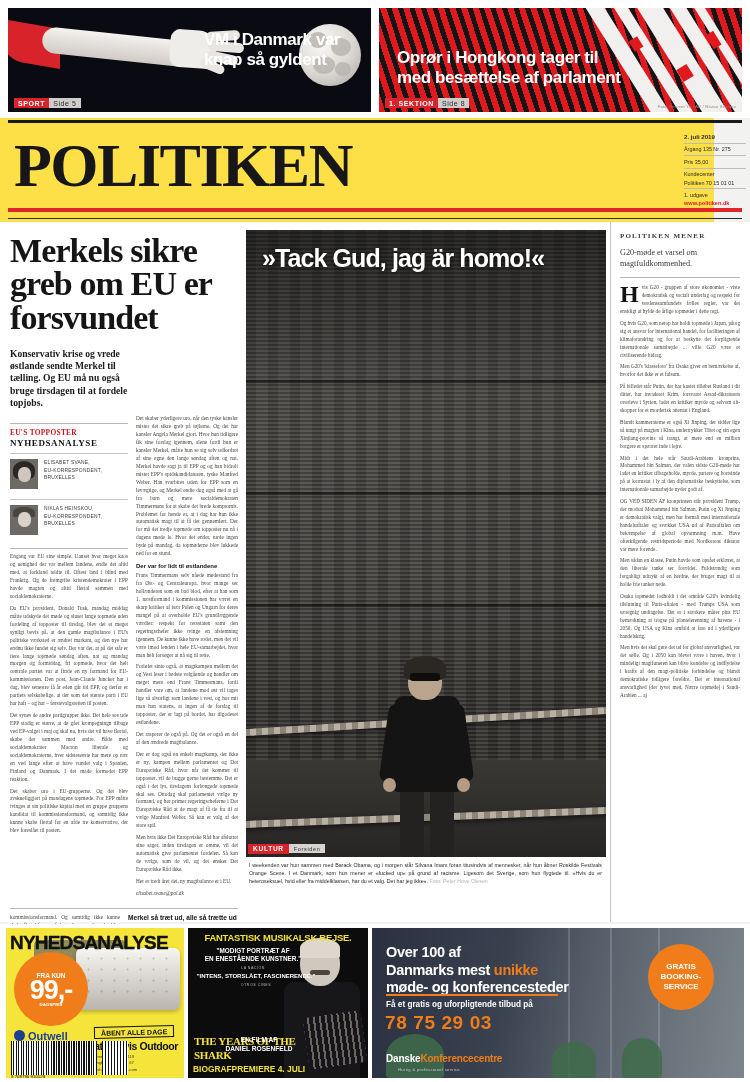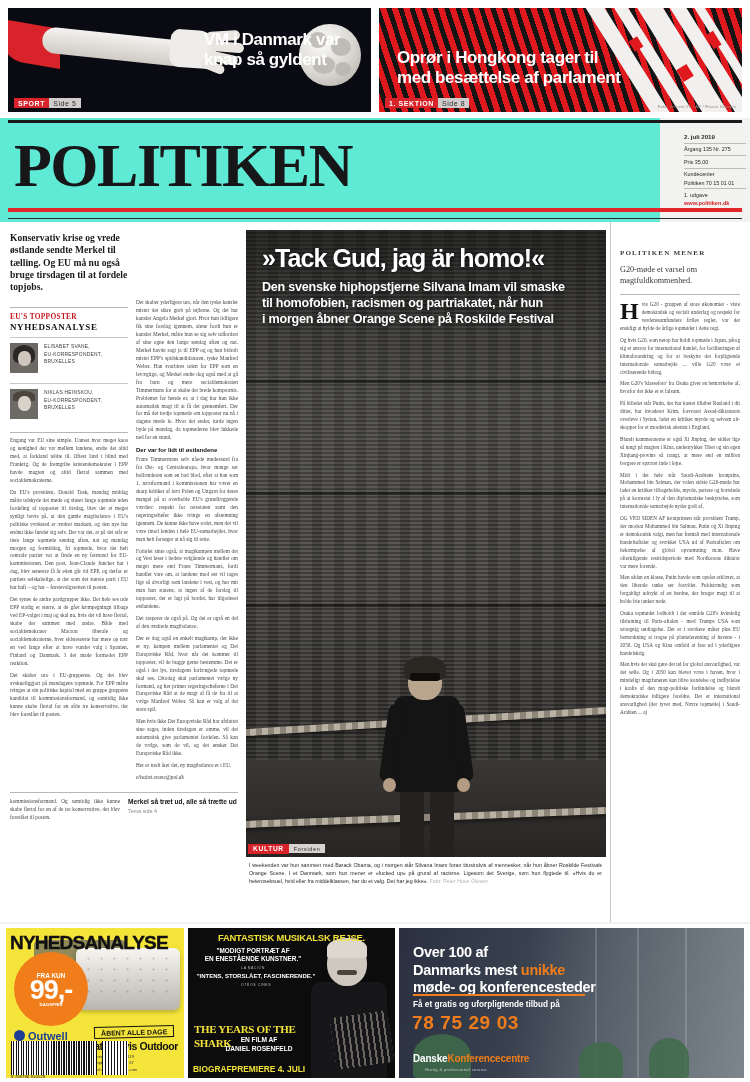--- a/index.html
+++ b/index.html
@@ -33,21 +33,21 @@
   .banner.right .banner-head{left:18px;top:40px;font-size:17px;}
   .hkart{position:absolute;inset:0;background:#111;}
   .hkart .rd{position:absolute;background:#e0191f;}
   .hkart .wh{position:absolute;background:#f2f0ee;transform:rotate(-32deg);}
   .sect-badge{position:absolute;left:6px;bottom:4px;display:flex;align-items:center;font-size:7px;font-weight:bold;letter-spacing:.6px;}
   .sect-badge .nm{background:#d8232a;color:#fff;padding:1.5px 4px;}
   .sect-badge .pg{background:#cfcccb;color:#2b2b2b;padding:1.5px 4px;font-weight:normal;}
   .credit{position:absolute;right:6px;bottom:3px;color:#8e8880;font-size:4.2px;letter-spacing:.2px;}
 
   
-  .masthead{position:absolute;left:0;top:118px;width:660px;height:104px;background:#5eead4;}
+  .masthead{position:absolute;left:0;top:118px;width:714px;height:104px;background:#fde047;}
   .mast-rule-top{position:absolute;left:8px;top:2px;width:734px;height:2.5px;background:#1a1a1a;}
   .logo{position:absolute;left:14px;top:16px;font-family:"Liberation Serif", serif;font-weight:bold;
         font-size:62px;line-height:62px;letter-spacing:-1.5px;color:#17171a;}
   .daybox{position:absolute;left:608px;top:16px;width:68px;height:54px;background:#e1262b;}
   .daybox span{display:block;color:#fff;font-weight:bold;font-size:15px;padding:8px 0 0 5px;letter-spacing:-.3px;}
   .meta{position:absolute;left:684px;top:14px;width:62px;font-size:5.4px;color:#2a2a2a;line-height:1.55;}
   .meta .b{font-weight:bold;font-size:6.1px;}
   .meta .ln{border-top:.5px solid #bdbab7;margin:1.5px 0;}
   .meta .url{color:#d8232a;font-weight:bold;font-size:5.6px;}
   .mast-rule-red{position:absolute;left:8px;bottom:10px;width:734px;height:4px;background:#e1262b;}
@@ -55,21 +55,21 @@
 
   
   .body{position:absolute;left:0;top:222px;width:750px;height:700px;background:#fff;display:flex;}
   .col-left{width:246px;padding:8px 8px 0 10px;box-sizing:border-box;position:relative;}
   .col-mid{width:364px;position:relative;padding-top:8px;}
   .col-right{width:140px;padding:10px 10px 0 9px;box-sizing:border-box;position:relative;border-left:1px solid #c9c6c3;}
 
   .headline{font-family:"Liberation Serif", serif;font-weight:bold;font-size:34px;line-height:.98;
             letter-spacing:-.9px;color:#151515;margin:4px 0 0 0;}
   .sub{font-family:"Liberation Serif", serif;font-weight:bold;font-size:9.6px;line-height:1.28;
-       color:#1a1a1a;margin-top:2px;width:118px;}
+       color:#1a1a1a;margin-top:14px;width:118px;}
   .hr-thin{border-top:1px solid #b9b6b3;margin:8px 0 4px;}
 
   .analysis{width:118px;}
   .analysis .k{color:#c4161c;font-weight:bold;font-size:7.4px;letter-spacing:.3px;font-family:"Liberation Serif",serif;}
   .analysis .k2{color:#151515;font-weight:bold;font-size:9px;letter-spacing:.6px;font-family:"Liberation Serif",serif;margin-top:1px;}
   .byline{display:flex;gap:6px;align-items:flex-start;padding:5px 0;border-top:.8px solid #c9c6c3;margin-top:5px;}
   .mug{width:28px;height:30px;flex:0 0 28px;background:#6d6a66;position:relative;overflow:hidden;}
   .mug .hair{position:absolute;left:3px;top:2px;right:3px;height:18px;background:#2a2724;border-radius:50% 50% 30% 30%;}
   .mug .face{position:absolute;left:8px;top:8px;width:13px;height:15px;background:#cfc6bd;border-radius:45%;}
   .mug.m2 .hair{background:#4a463f;height:10px;border-radius:50% 50% 10% 10%;}
@@ -123,33 +123,33 @@
   .quote .q2{font-weight:bold;font-size:12.6px;line-height:1.28;margin-top:7px;letter-spacing:-.25px;
              text-shadow:0 1px 5px rgba(0,0,0,.8);}
   .capbar{position:absolute;left:0;right:0;bottom:0;}
   .kultur{display:flex;align-items:center;margin:0 0 3px 2px;font-size:6.6px;font-weight:bold;letter-spacing:.7px;}
   .kultur .nm{background:#d8232a;color:#fff;padding:1.5px 5px;}
   .kultur .pg{background:#d6d3d1;color:#2c2c2c;padding:1.5px 5px;font-weight:normal;font-size:5.4px;}
   .caption{background:#fff;color:#2b2b2b;font-size:5.3px;line-height:1.52;padding:4px 4px 5px 3px;text-align:justify;}
   .caption .ph{color:#b5b2ae;}
 
   
-  .kicker{font-family:"Liberation Serif",serif;font-weight:bold;font-size:7px;letter-spacing:1.2px;color:#3d3b38;margin-top:17px;}
+  .kicker{font-family:"Liberation Serif",serif;font-weight:bold;font-size:7px;letter-spacing:1.2px;color:#3d3b38;}
   .ed-head{font-family:"Liberation Serif",serif;font-size:20px;line-height:1.06;color:#141414;margin-top:7px;letter-spacing:-.4px;}
   .ed-sub{font-family:"Liberation Serif",serif;font-size:8.2px;line-height:1.3;color:#3a3835;margin-top:8px;}
   .ed-rule{border-top:1px solid #b9b6b3;margin:8px 0 6px;}
   .ed-body{font-family:"Liberation Serif",serif;font-size:5.2px;line-height:1.52;color:#48453f;text-align:justify;}
   .ed-body p{margin:0 0 4px;}
   .ed-body .drop{float:left;font-size:24px;line-height:19px;font-weight:bold;padding:1px 3px 0 0;color:#141414;}
 
   
   .ads{position:absolute;left:0;top:924px;width:750px;height:158px;background:#fff;display:flex;gap:4px;padding:4px 6px;box-sizing:border-box;}
   .ad{position:relative;overflow:hidden;}
   .ad1{width:178px;background:#f5e53a;}
-  .ad2{width:207px;background:#0c0c0c;}
+  .ad2{width:180px;background:#0c0c0c;}
   .ad3{flex:1;background:#2d3342;}
 
   .ad1 .t{position:absolute;left:4px;top:4px;font-weight:bold;font-size:19px;color:#111;letter-spacing:-.8px;
           -webkit-text-stroke:.4px #111;}
   .ad1 .mattress{position:absolute;right:4px;top:20px;width:104px;height:62px;
           background:linear-gradient(180deg,#f7f5f1,#b9b5ae);border-radius:6px;box-shadow:0 2px 4px rgba(0,0,0,.25);}
   .ad1 .mattress:before{content:"";position:absolute;inset:5px 6px 16px;border-radius:4px;
           background:radial-gradient(circle,rgba(0,0,0,.12) 1.2px,transparent 1.3px) 0 0/13px 11px;}
   .ad1 .mattress2{position:absolute;right:58px;top:12px;width:92px;height:40px;background:#6e6b66;border-radius:5px;opacity:.75;}
   .ad1 .burst{position:absolute;left:8px;top:24px;width:74px;height:74px;border-radius:50%;background:#f07d1a;
@@ -270,20 +270,21 @@
       <div>1. udgave</div>
       <div class="url">www.politiken.dk</div>
     </div>
     <div class="mast-rule-red"></div>
     <div class="mast-rule-thin"></div>
   </div>
 
   <div class="body">
 
     <div class="col-left">
+      <div class="headline">Merkels sikre greb om EU er forsvundet</div>
       <div class="sub">Konservativ krise og vrede østlande sendte Merkel til tælling. Og EU må nu også bruge tirsdagen til at fordele topjobs.</div>
 
       <div class="cols2">
         <div class="tcol">
           <div class="analysis">
             <div class="hr-thin"></div>
             <div class="k">EU'S TOPPOSTER</div>
             <div class="k2">NYHEDSANALYSE</div>
 
             <div class="byline">
@@ -363,23 +364,20 @@
             <div class="fig-hand r"></div>
           <div class="fig-head"></div>
           <div class="fig-hair"></div>
           <div class="fig-glass"></div>
         </div>
 
         <div class="shade"></div>
 
         <div class="quote">
           <div class="q1">»Tack Gud, jag är homo!«</div>
-          <div class="q2" style="white-space:pre-line">Den svenske hiphopstjerne Silvana Imam vil smaske
-til homofobien, racismen og partriakatet, når hun
-i morgen åbner Orange Scene på Roskilde Festival</div>
         </div>
 
         <div class="capbar">
           <div class="kultur">
             <span class="nm">KULTUR</span>
             <span class="pg">Forsiden</span>
           </div>
           <div class="caption">
             <span>I weekenden var hun sammen med Barack Obama, og i morgen står Silvana Imam foran titusindvis af mennesker, når hun åbner Roskilde Festivals Orange Scene. I et Danmark, som hun mener er »fucked up« på grund af racisme. Ligesom det Sverige, som hun flygtede til. »Hvis du er heteroseksuel, hvid eller fra middelklassen, har du et valg. Det har jeg ikke«.</span>
             <span class="ph">Foto: Peter Hove Olesen</span>
@@ -466,16 +464,19 @@
         <span>Danmarks mest </span><em>unikke</em><br>
         <span>møde- og konferencesteder</span>
       </div>
       <div class="rule"></div>
       <div class="t2">Få et gratis og uforpligtende tilbud på</div>
       <div class="tel">78 75 29 03</div>
       <div class="brand">
         <span>Danske</span><span class="o">Konferencecentre</span>
       </div>
       <div class="tag">Hurtig &amp; professionel service</div>
+      <div class="badge" style="white-space:pre-line">GRATIS
+BOOKING-
+SERVICE</div>
     </div>
   </div>
 
 </div>
 
 </body></html>

